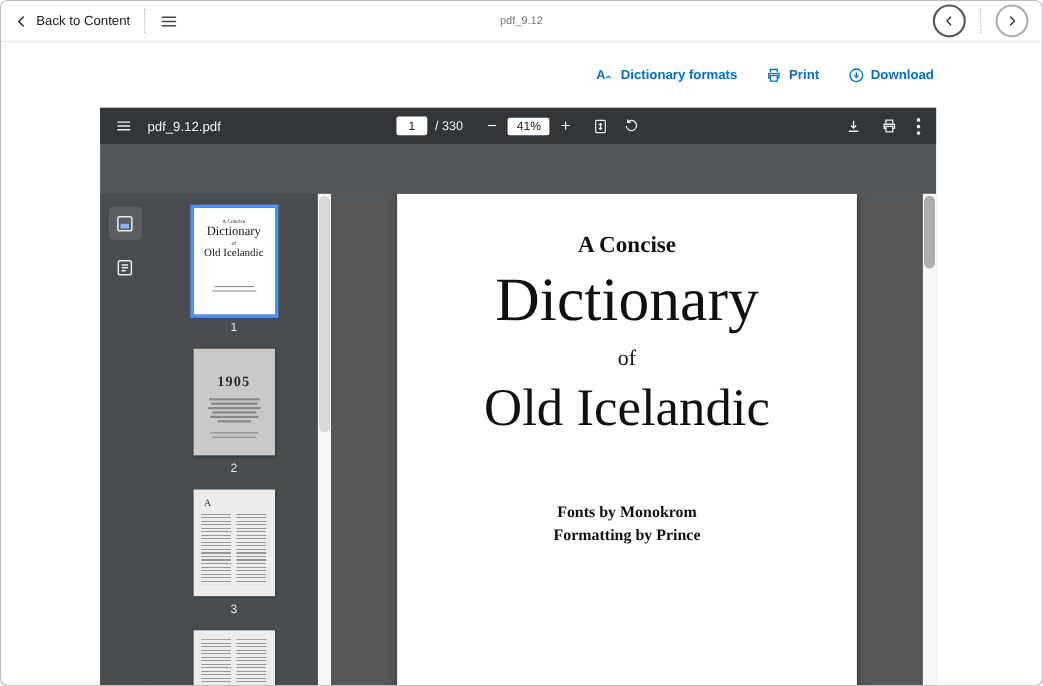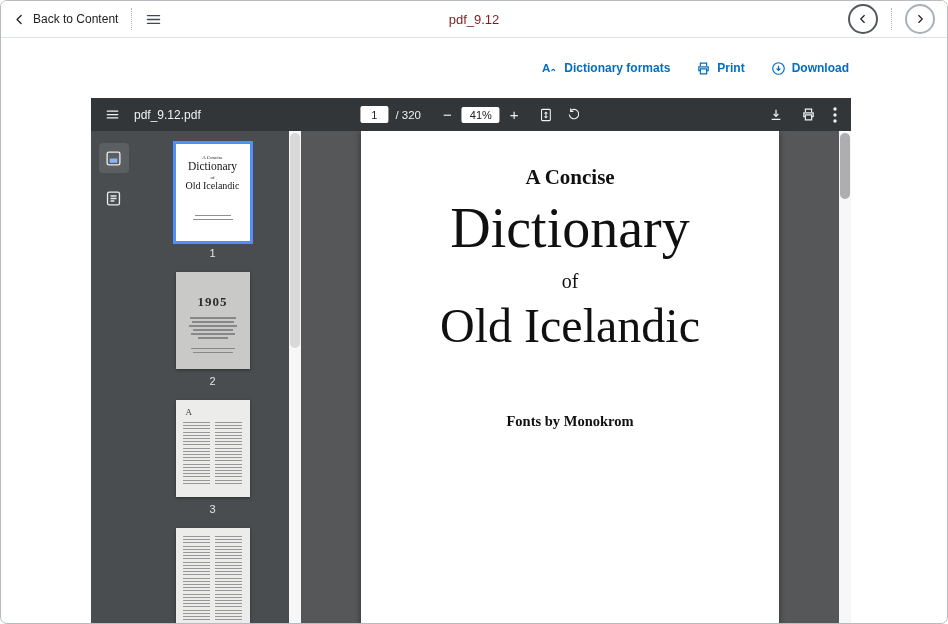--- a/index.html
+++ b/index.html
@@ -32,21 +32,21 @@
     background: none; border: none; font-family: inherit; justify-content: space-between;
   }
   .dot-sep {
     width: 0; height: 22px;
     border-left: 1px dotted #aeb5ba;
     margin: 0 13px;
   }
   .icon-btn { background: none; border: none; cursor: pointer; display: flex; align-items: center; }
   .topbar-title {
     position: absolute; left: 50%; transform: translateX(-50%);
-    font-size: 13px; color: #7f1d1d;
+    font-size: 10px; color: #737373;
   }
   .topbar-right { margin-left: auto; display: flex; align-items: center; }
   .circle-btn {
     width: 30px; height: 30px; border-radius: 50%;
     display: flex; align-items: center; justify-content: center;
     background: #fff; cursor: pointer;
   }
   .circle-btn.prev { border: 2px solid #53585c; }
   .circle-btn.next { border: 2px solid #aab1b6; }
 
@@ -59,21 +59,21 @@
   .action-link {
     display: flex; align-items: center; gap: 6px;
     color: #006fbf; font-size: 12px; font-weight: 700;
     cursor: pointer; background: none; border: none; font-family: inherit;
   }
 
   
   .viewer {
     margin-left: 90px; width: 760px; height: 525px;
     background: #525659;
-    display: flex; flex-direction: column;
+    display: flex; flex-direction: column; gap: 45px;
   }
   .viewer-toolbar {
     height: 33px; background: #323639; color: #f1f1f1;
     display: flex; align-items: center;
     padding: 0 14px; position: relative; flex: 0 0 auto;
   }
   .tb-left { display: flex; align-items: center; gap: 14px; }
   .tb-filename { font-size: 12px; color: #f1f1f1; }
   .tb-center {
     position: absolute; left: 50%; transform: translateX(-50%);
@@ -275,21 +275,21 @@
             <svg width="15" height="15" viewBox="0 0 24 24">
                 <path d="M3.5 6.5h17M3.5 12h17M3.5 17.5h17" stroke="#f1f1f1" stroke-width="2" stroke-linecap="round"></path>
               </svg>
           </span>
         </button>
         <span class="tb-filename">pdf_9.12.pdf</span>
       </div>
 
       <div class="tb-center">
         <input class="page-input" value="1" style="">
-        <span class="page-count">/ 320</span>
+        <span class="page-count">/ 330</span>
         <button class="zoom-btn zoom-out">−</button>
         <span class="zoom-level">41%</span>
         <button class="zoom-btn">+</button>
         <button class="tb-icon-btn fit-btn">
           <span>
             <svg width="15" height="16" viewBox="0 0 24 24" fill="none" stroke="#f1f1f1" stroke-width="1.7">
                 <rect x="5" y="3" width="14" height="18" rx="1.5"></rect>
                 <path d="M12 8v8"></path>
                 <path d="M9.8 9.8 12 7.6l2.2 2.2"></path>
                 <path d="M9.8 14.2 12 16.4l2.2-2.2"></path>
@@ -419,20 +419,21 @@
       </div>
 
       <div class="viewport">
         <div class="pdf-page">
           <div class="pg-l1">A Concise</div>
           <div class="pg-l2">Dictionary</div>
           <div class="pg-l3">of</div>
           <div class="pg-l4">Old Icelandic</div>
           <div class="pg-credits">
             <div>Fonts by Monokrom</div>
+            <div>Formatting by Prince</div>
           </div>
         </div>
       </div>
 
       <div class="scroll-strip">
         <div class="scroll-thumb main-thumb"></div>
       </div>
 
     </div>
   </div>

